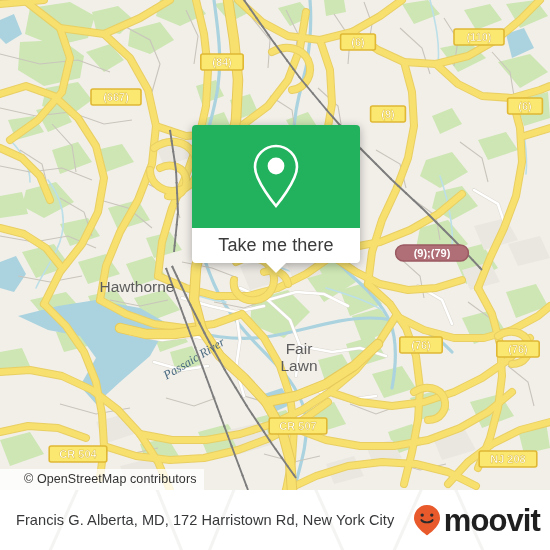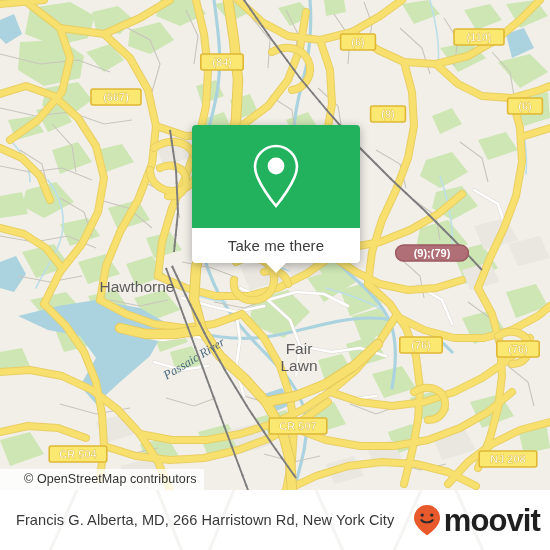--- a/index.html
+++ b/index.html
@@ -72,21 +72,21 @@
   .popup-white {
     background: #ffffff;
     height: 35px;
     border-radius: 0 0 4px 4px;
     display: flex;
     align-items: center;
     justify-content: center;
     position: relative;
   }
   .popup-label {
-    font-size: 15px;
+    font-size: 18px;
     color: #3b3b3b;
     letter-spacing: 0.1px;
   }
   .popup-tail {
     position: absolute;
     left: 50%;
     margin-left: -11px;
     bottom: -10px;
     width: 0;
     height: 0;
@@ -539,21 +539,21 @@
   <div class="footer">
 
     <div class="wm" style="left:60px; top:-10px; width:3px; height:90px; transform:rotate(24deg);"></div>
     <div class="wm" style="left:170px; top:-12px; width:3px; height:95px; transform:rotate(-22deg);"></div>
     <div class="wm" style="left:218px; top:-12px; width:3px; height:95px; transform:rotate(22deg);"></div>
     <div class="wm" style="left:330px; top:-10px; width:3px; height:90px; transform:rotate(-24deg);"></div>
     <div class="wm" style="left:404px; top:-10px; width:3px; height:90px; transform:rotate(24deg);"></div>
     <div class="wm" style="left:470px; top:-10px; width:3px; height:90px; transform:rotate(-24deg);"></div>
 
     <div class="footer-inner">
-      <div class="footer-text">Francis G. Alberta, MD, 266 Harristown Rd, New York City</div>
+      <div class="footer-text">Francis G. Alberta, MD, 172 Harristown Rd, New York City</div>
     </div>
 
     <div class="brand">
       <svg width="30" height="33" viewBox="0 0 30 33">
         <path d="M15 1.5 C7.8 1.5 2 7.3 2 14.5 C2 23.5 15 31.8 15 31.8 C15 31.8 28 23.5 28 14.5 C28 7.3 22.2 1.5 15 1.5 Z" fill="#e8592b"></path>
         <circle cx="10.2" cy="11.6" r="1.7" fill="#2b2b2b"></circle>
         <circle cx="19.8" cy="11.6" r="1.7" fill="#2b2b2b"></circle>
         <path d="M9.4 16.6 C11.4 19.6 18.6 19.6 20.6 16.6" fill="none" stroke="#2b2b2b" stroke-width="1.9" stroke-linecap="round"></path>
       </svg>
       <span class="brand-word">moovit</span>

